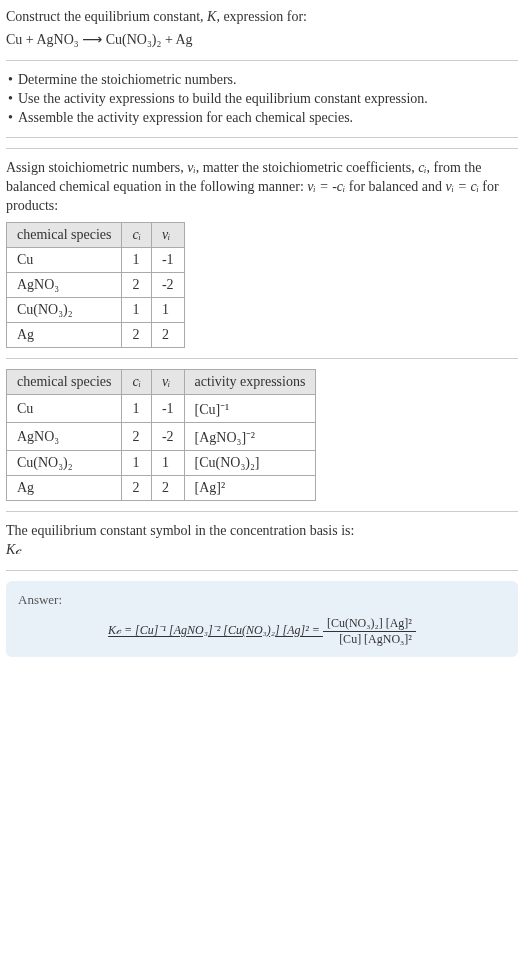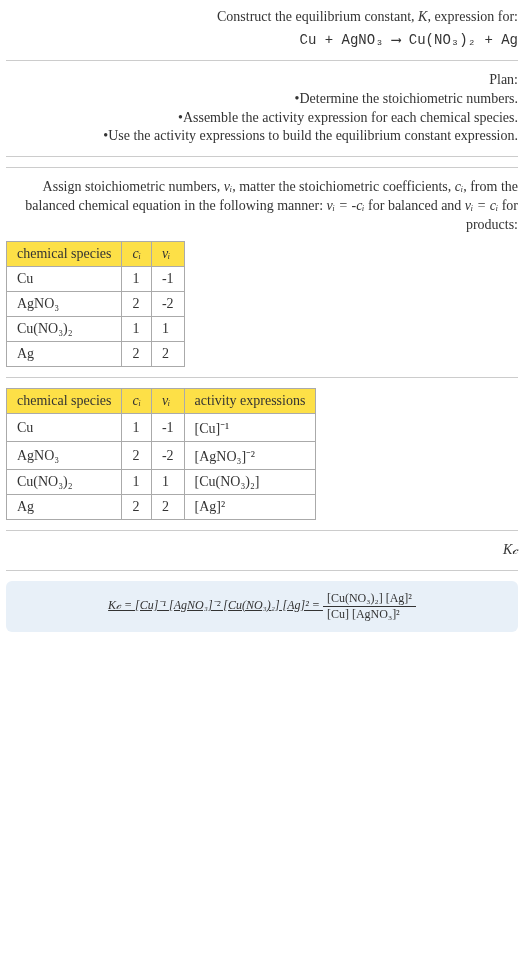--- a/index.html
+++ b/index.html
@@ -13,93 +13,92 @@
     }
     .section {
       margin-bottom: 8px;
     }
     .hr {
       border: none;
       border-top: 1px solid #ccc;
       margin: 10px 0;
     }
     .equation {
-      font-family: Liberation Mono, monospace;
+      font-family: Liberation Serif, serif;
       margin: 4px 0;
     }
     .plan-item {
       margin-left: 2px;
     }
     .bullet {
       display: inline-block;
       width: 10px;
     }
     table {
       border-collapse: collapse;
       margin: 6px 0;
     }
     td, th {
       border: 1px solid #aaa;
       padding: 4px 10px;
       text-align: left;
       font-weight: normal;
     }
     th {
-      background: #fde047;
+      background: #e5e5e5;
     }
     .answer-box {
       background: #e8f0f8;
       border-radius: 6px;
       padding: 10px 12px;
       margin-top: 6px;
     }
     .answer-label {
       font-size: 13px;
       color: #555;
       margin-bottom: 8px;
     }
     .kc-expr {
       text-align: center;
       font-size: 12px;
       text-decoration: underline;
     }
     .frac {
       display: inline-block;
       vertical-align: middle;
-      text-align: left;
+      text-align: right;
     }
     .frac .num {
       display: block;
       border-bottom: 1px solid #333;
       padding: 0 4px;
     }
     .frac .den {
       display: block;
       padding: 0 4px;
     }
     .italic { font-style: italic; }
-    p { line-height: 1.35; text-align: right; }
+    p { line-height: 1.35; }
   </style>
 </head>
 <body>
 
 <div class="section">
   <p>
     Construct the equilibrium constant, <span class="italic">K</span>, expression for:
   </p>
   <p class="equation">Cu + AgNO₃  ⟶  Cu(NO₃)₂ + Ag</p>
 </div>
 
 <hr class="hr">
 
 <div class="section">
-  <p>Plan:</p>
   <p class="plan-item"><span class="bullet">•</span><span>Determine the stoichiometric numbers.</span></p>
+  <p class="plan-item"><span class="bullet">•</span><span>Use the activity expressions to build the equilibrium constant expression.</span></p>
   <p class="plan-item"><span class="bullet">•</span><span>Assemble the activity expression for each chemical species.</span></p>
-  <p class="plan-item"><span class="bullet">•</span><span>Use the activity expressions to build the equilibrium constant expression.</span></p>
 </div>
 
 <hr class="hr">
 
 <div class="section">
 </div>
 
 <hr class="hr">
 
 <div class="section">
@@ -172,28 +171,30 @@
       <td>2</td>
       <td>[Ag]²</td>
     </tr>
   </tbody>
     </table>
 </div>
 
 <hr class="hr">
 
 <div class="section">
+  <p>The equilibrium constant symbol in the concentration basis is:</p>
   <p class="italic">K𝒸</p>
 </div>
 
 <hr class="hr">
 
 <div class="section">
 
   <div class="answer-box">
+    <p class="answer-label">Answer:</p>
     <div class="kc-expr">
       <span class="italic">K𝒸 = [Cu]⁻¹ [AgNO₃]⁻² [Cu(NO₃)₂] [Ag]² = </span>
       <span class="frac">
         <span class="num">[Cu(NO₃)₂] [Ag]²</span>
         <span class="den">[Cu] [AgNO₃]²</span>
       </span>
     </div>
   </div>
 </div>
 

